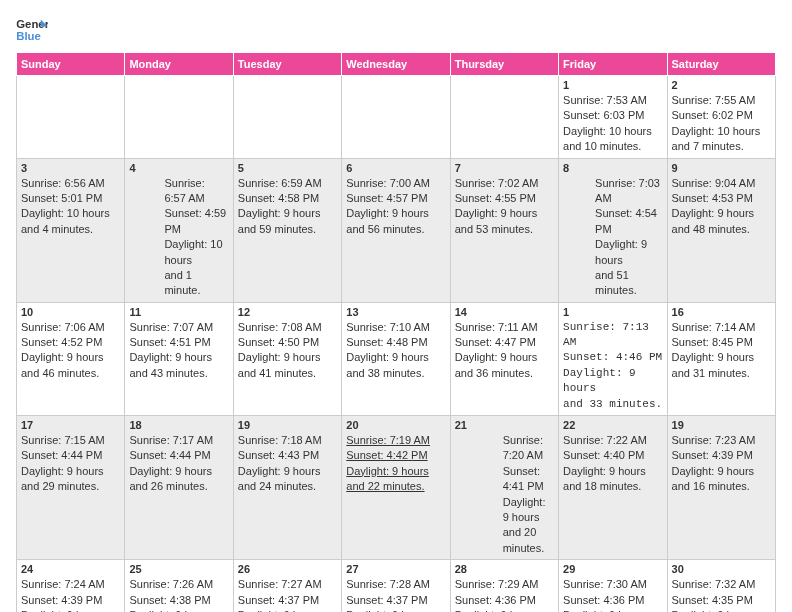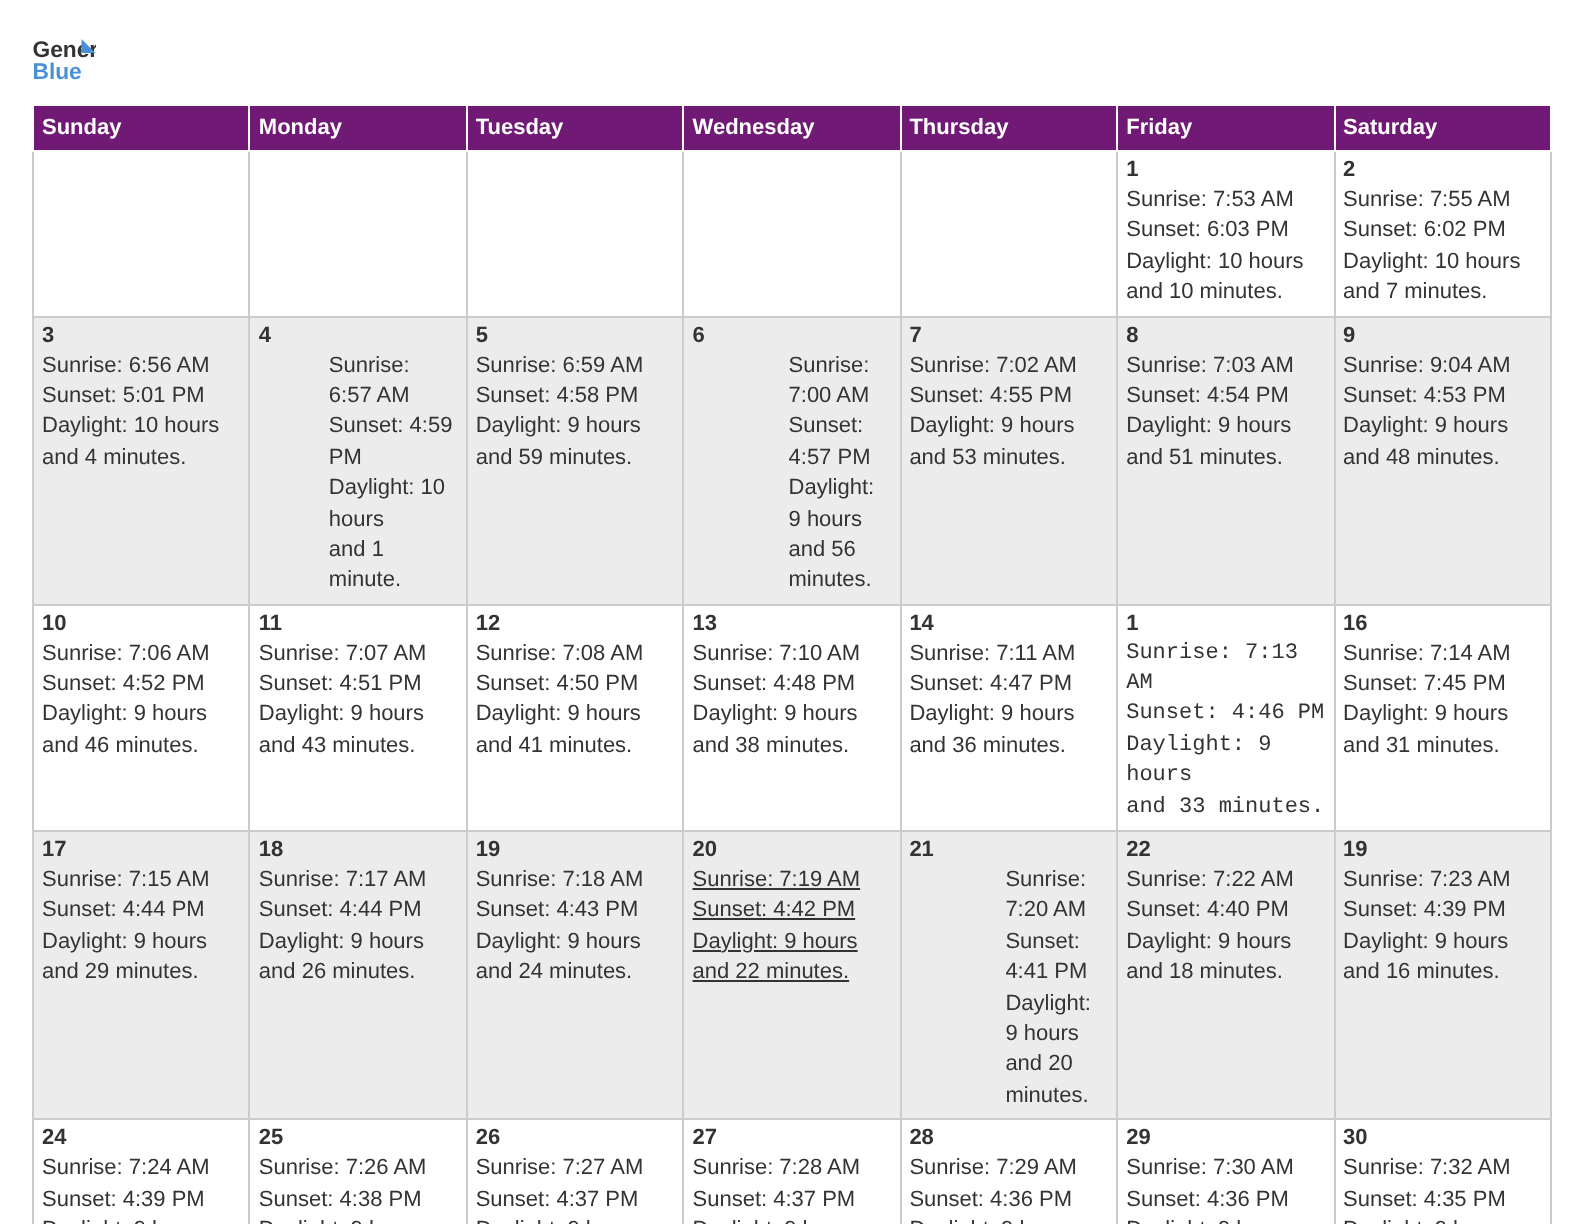--- a/index.html
+++ b/index.html
@@ -36,21 +36,21 @@
     .location {
       font-size: 14px;
       color: #555;
     }
     .calendar {
       width: 100%;
       border-collapse: collapse;
       font-size: 10px;
     }
     .calendar th {
-      background-color: #701a75;
+      background-color: #ec4899;
       color: #fff;
       padding: 5px 4px;
       text-align: left;
       font-size: 11px;
       border: 1px solid #fff;
     }
     .calendar td {
       border: 1px solid #ccc;
       vertical-align: top;
       padding: 3px 4px;
@@ -150,35 +150,35 @@
         </td>
         <td>
           <div class="day-num">5</div>
           <div class="day-info" style="white-space: pre-line;">Sunrise: 6:59 AM
 Sunset: 4:58 PM
 Daylight: 9 hours
 and 59 minutes.</div>
         </td>
         <td>
           <div class="day-num">6</div>
-          <div class="day-info" style="white-space: pre-line; margin-left: 48px;">Sunrise: 7:00 AM
+          <div class="day-info" style="white-space: pre-line;">Sunrise: 7:00 AM
 Sunset: 4:57 PM
 Daylight: 9 hours
 and 56 minutes.</div>
         </td>
         <td>
           <div class="day-num">7</div>
           <div class="day-info" style="white-space: pre-line;">Sunrise: 7:02 AM
 Sunset: 4:55 PM
 Daylight: 9 hours
 and 53 minutes.</div>
         </td>
         <td>
           <div class="day-num">8</div>
-          <div class="day-info" style="white-space: pre-line;">Sunrise: 7:03 AM
+          <div class="day-info" style="white-space: pre-line; margin-left: 32px;">Sunrise: 7:03 AM
 Sunset: 4:54 PM
 Daylight: 9 hours
 and 51 minutes.</div>
         </td>
         <td>
           <div class="day-num">9</div>
           <div class="day-info" style="white-space: pre-line;">Sunrise: 9:04 AM
 Sunset: 4:53 PM
 Daylight: 9 hours
 and 48 minutes.</div>
@@ -223,21 +223,21 @@
         <td>
           <div class="day-num">1</div>
           <div class="day-info" style="white-space: pre-line; font-family: Liberation Mono, monospace;">Sunrise: 7:13 AM
 Sunset: 4:46 PM
 Daylight: 9 hours
 and 33 minutes.</div>
         </td>
         <td>
           <div class="day-num">16</div>
           <div class="day-info" style="white-space: pre-line;">Sunrise: 7:14 AM
-Sunset: 7:45 PM
+Sunset: 8:45 PM
 Daylight: 9 hours
 and 31 minutes.</div>
         </td>
       </tr>
       <tr>
         <td>
           <div class="day-num">17</div>
           <div class="day-info" style="white-space: pre-line;">Sunrise: 7:15 AM
 Sunset: 4:44 PM
 Daylight: 9 hours

